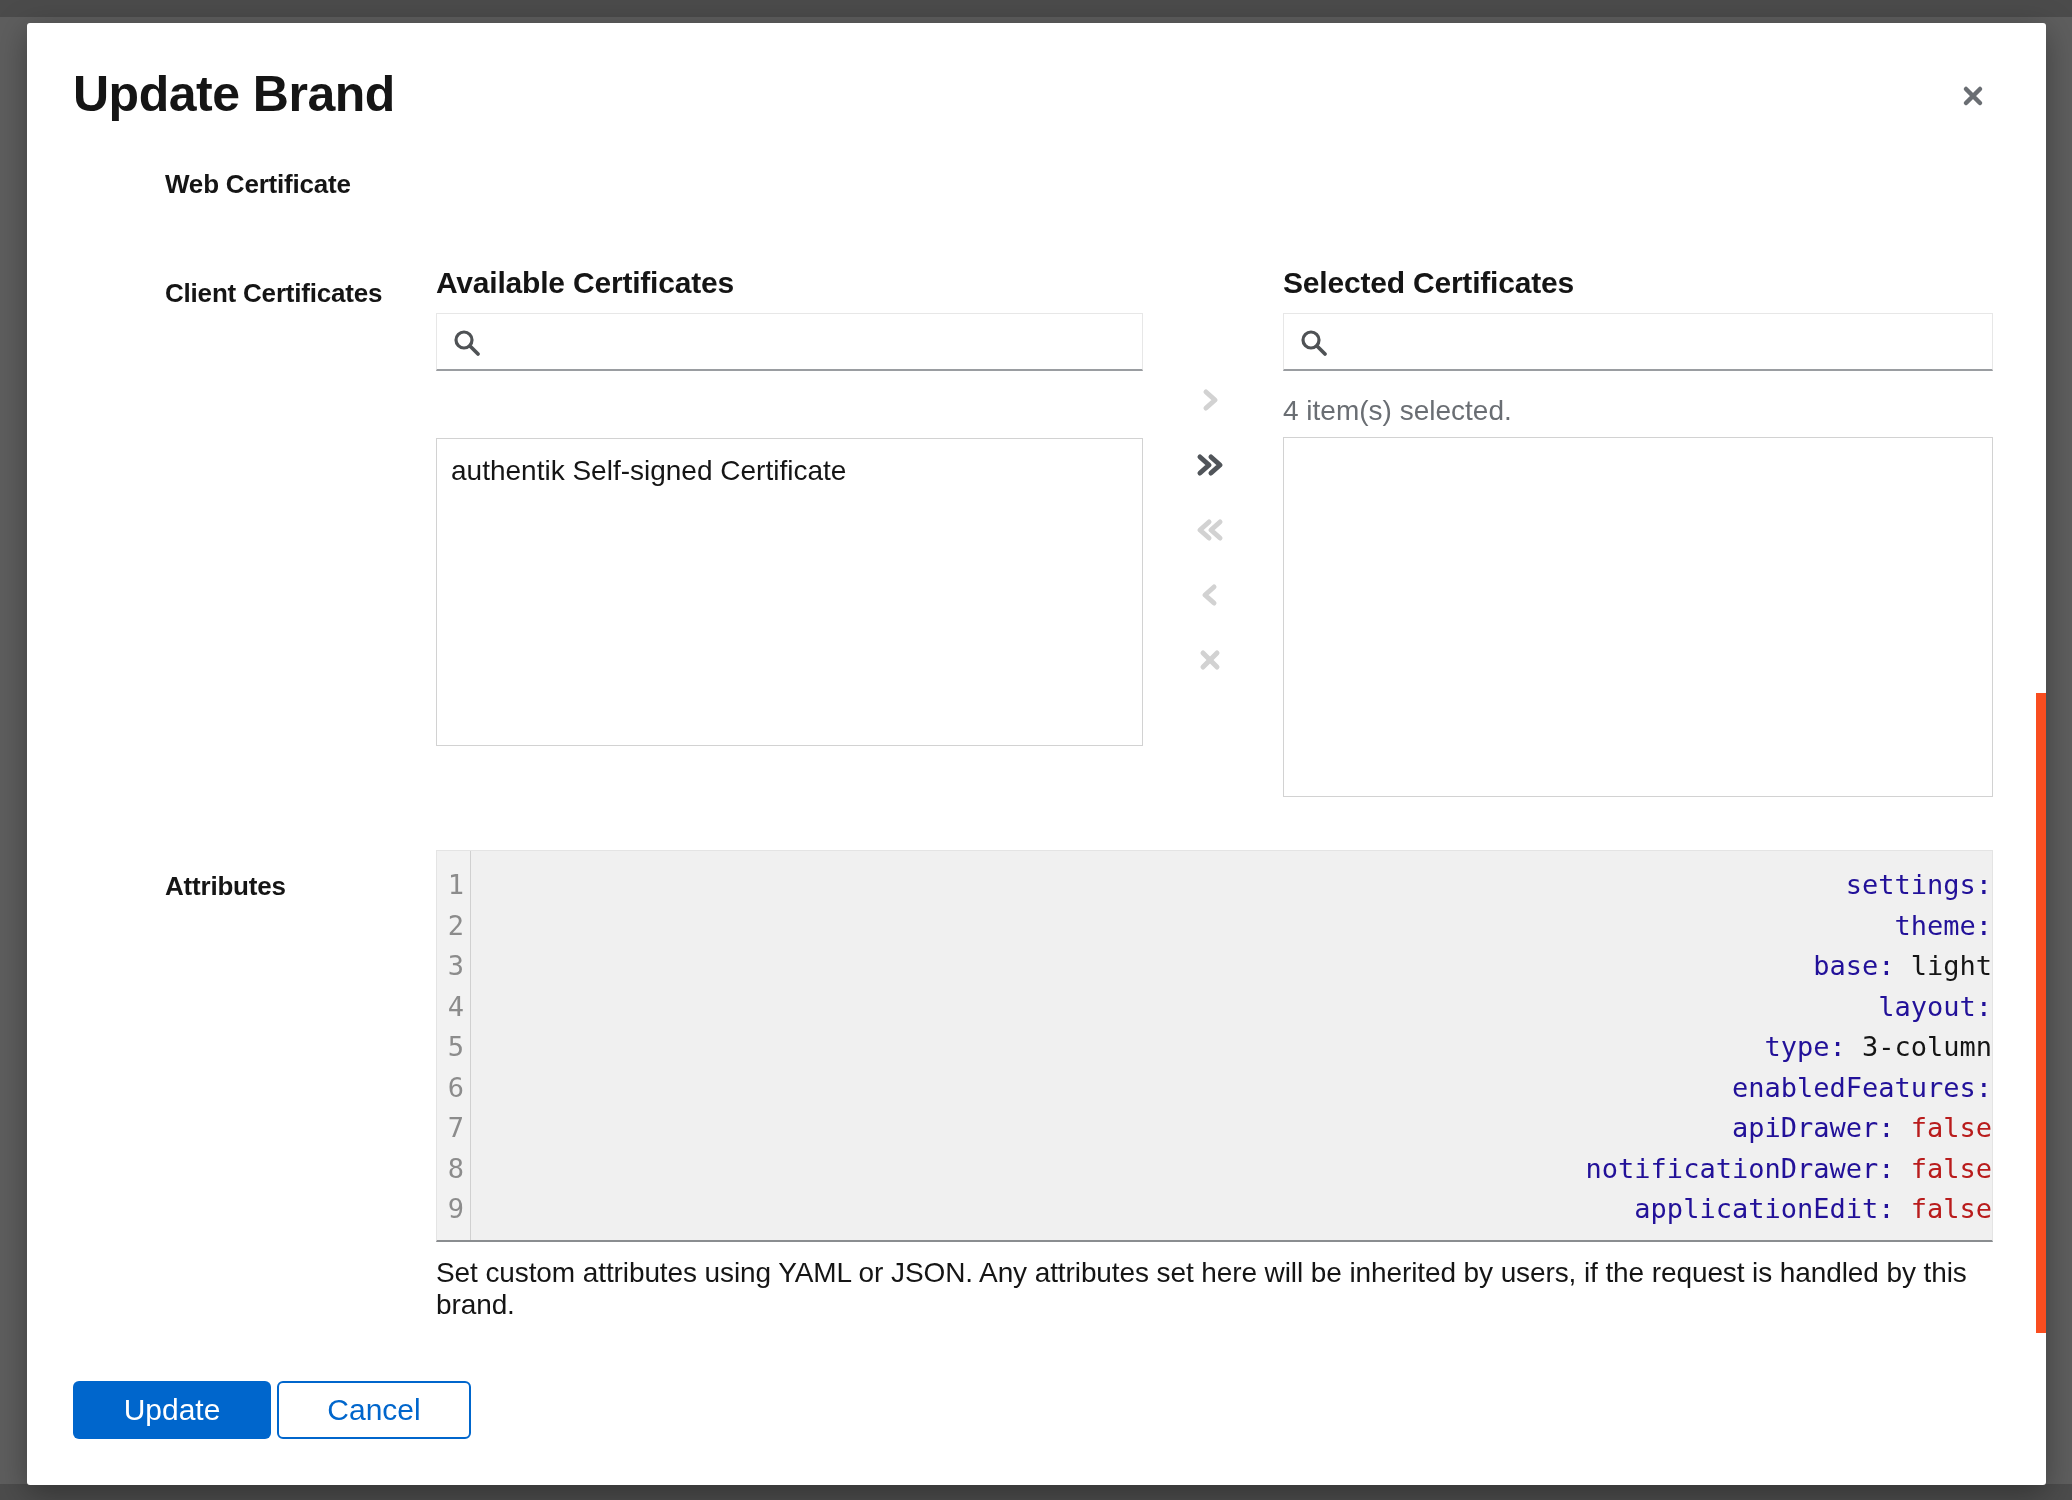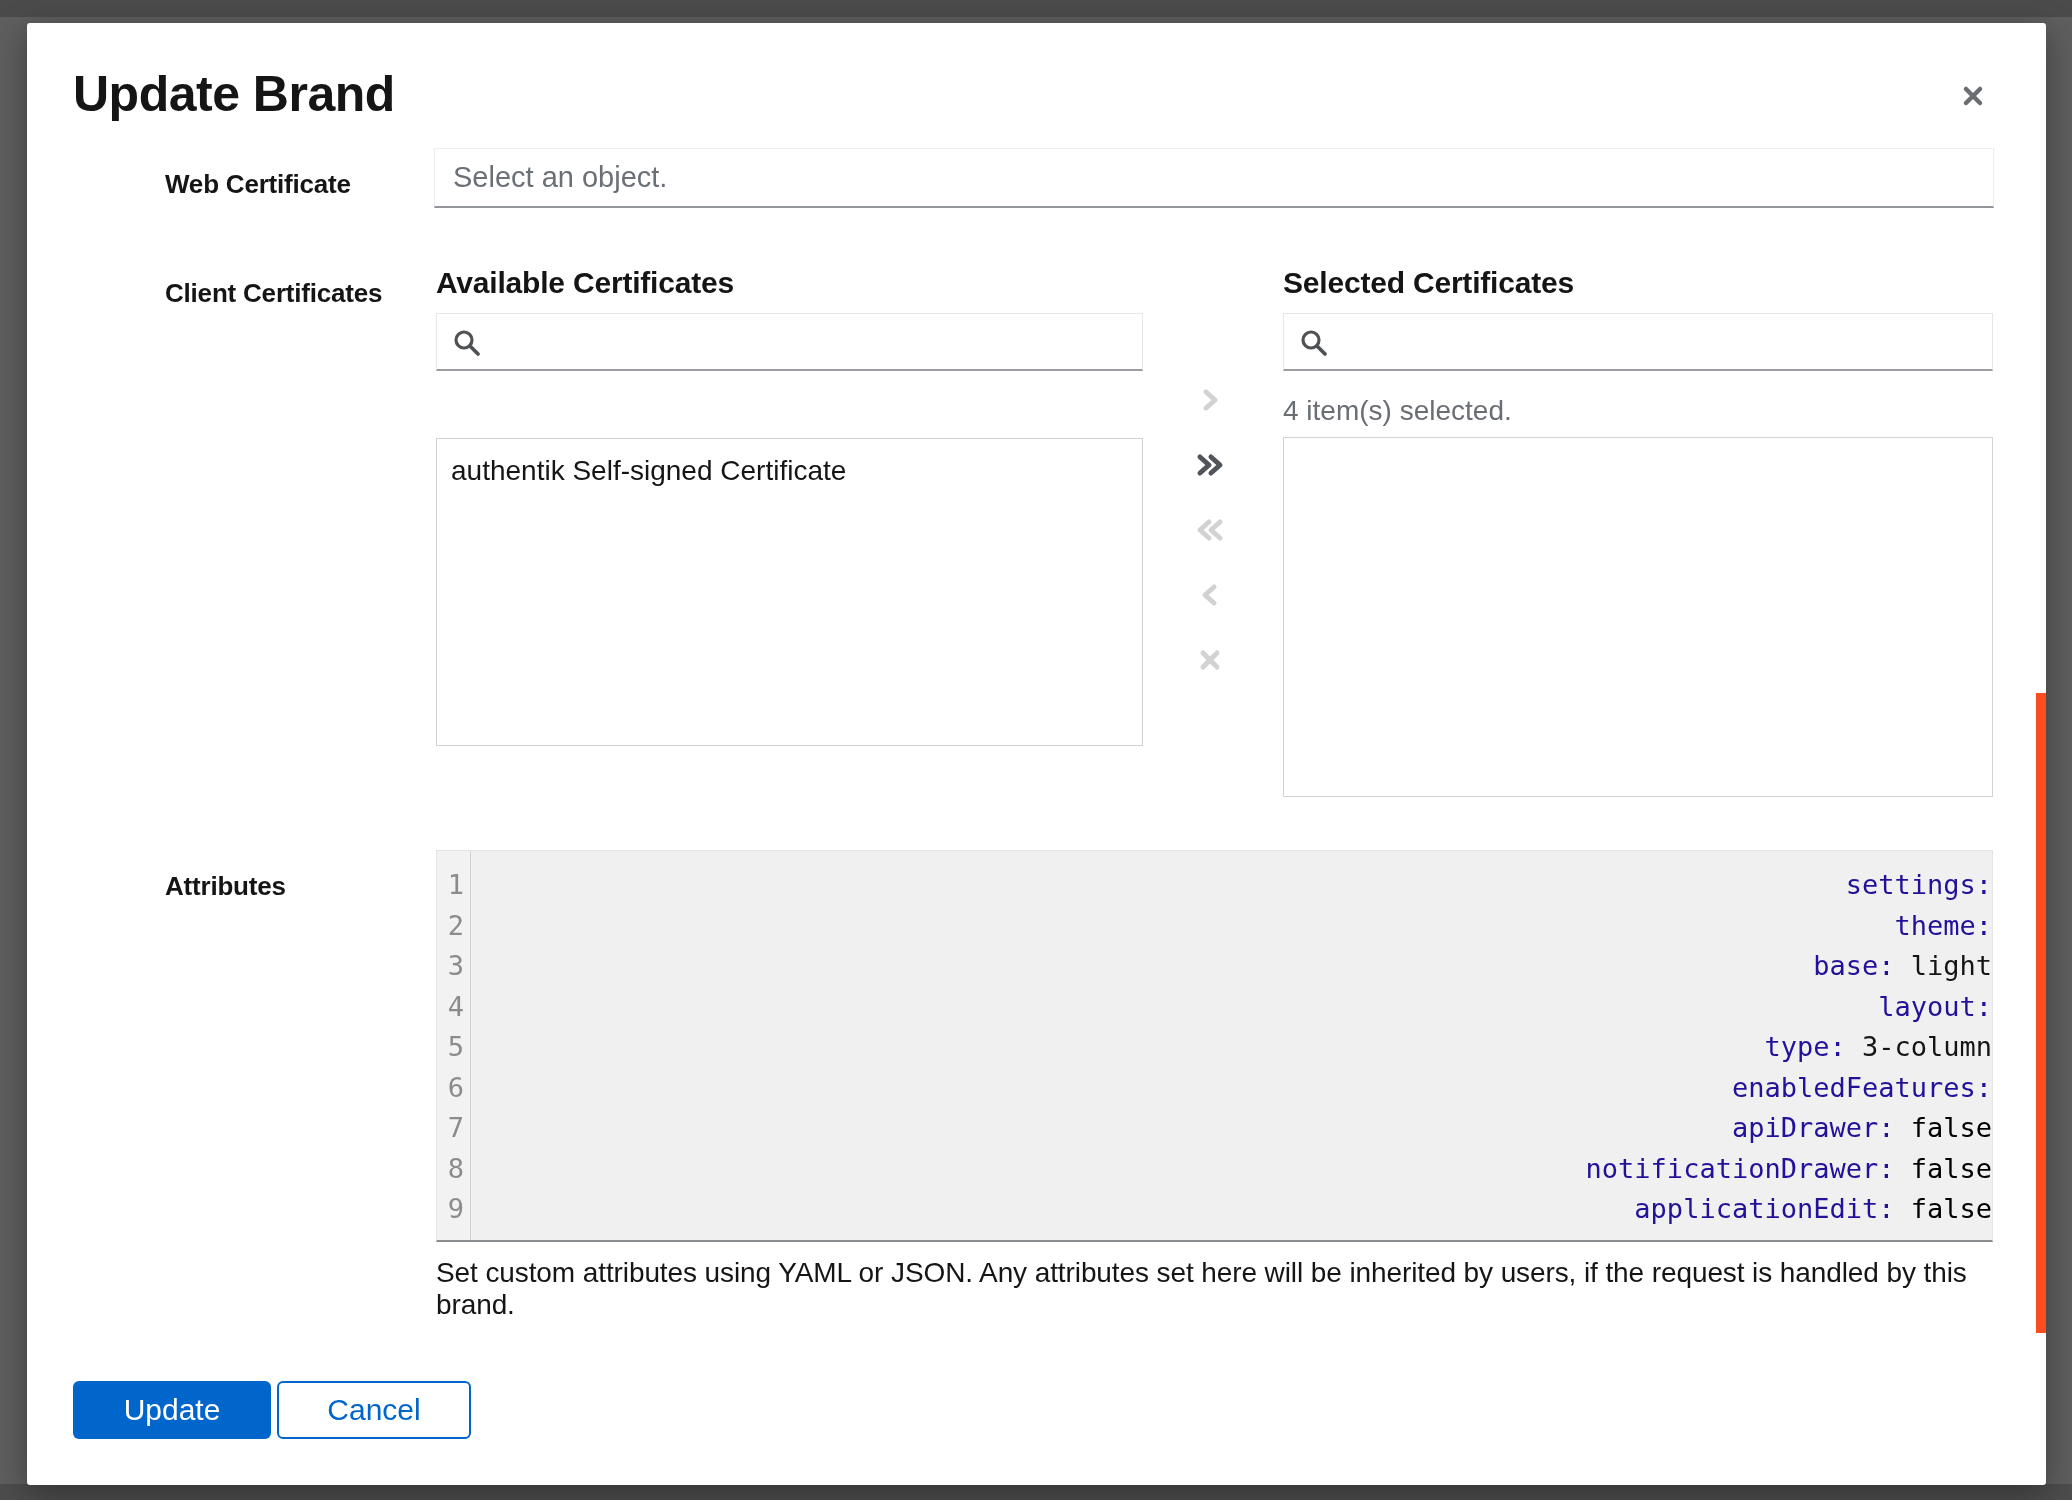--- a/index.html
+++ b/index.html
@@ -89,21 +89,21 @@
     font-family:"DejaVu Sans Mono", monospace; font-size:27px; line-height:40.5px;
   }
   .editor .gutter {
     width:34px; background:#f2f2f2; border-right:1px solid #d0d0d0;
     padding-top:14px; text-align:right; flex:none;
   }
   .editor .gutter .ln { color:#8c8c8c; padding-right:6px; }
   .editor .code { flex:1; padding:14px 0 0 8px; }
   .editor .code .cl { white-space:pre;text-align:right; }
   .tok-key { color:#221199; }
-  .tok-bool { color:#000000; }
+  .tok-bool { color:#b91c1c; }
   .tok-plain { color:#151515; }
 
   .help {
     position:absolute; left:409px; top:1234px; width:1560px;
     font-size:28px; color:#151515; letter-spacing:-0.1px;
   }
 
   .btn {
     position:absolute; top:1358px; height:58px;
     font-family:"Liberation Sans", sans-serif; font-size:30px;
@@ -127,21 +127,20 @@
 
   <button class="close-btn" aria-label="Close">
     <span>
       <svg width="28" height="28" viewBox="0 0 28 28">
           <path d="M7 7 L21 21 M21 7 L7 21" stroke="#6a6e73" stroke-width="4.5" stroke-linecap="round" fill="none"></path>
         </svg>
     </span>
   </button>
 
   <label class="form-label" style="top:146px">Web Certificate</label>
-  <input class="pf-input" style="top: 125px;" placeholder="Select an object.">
 
   <label class="form-label" style="top:255px">Client Certificates</label>
 
   <div class="dls-header" style="left:409px">Available Certificates</div>
   <div class="dls-header" style="left:1256px">Selected Certificates</div>
 
   <div class="search-box" style="left:409px;width:707px">
     <span class="search-icon">
       <svg width="30" height="30" viewBox="0 0 30 30">
           <circle cx="13" cy="13" r="8" stroke="#4f5255" stroke-width="3.2" fill="none"></circle>

